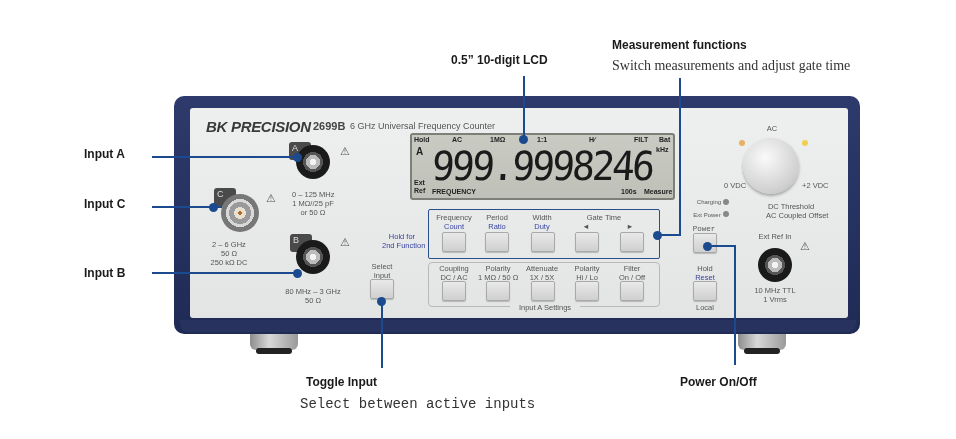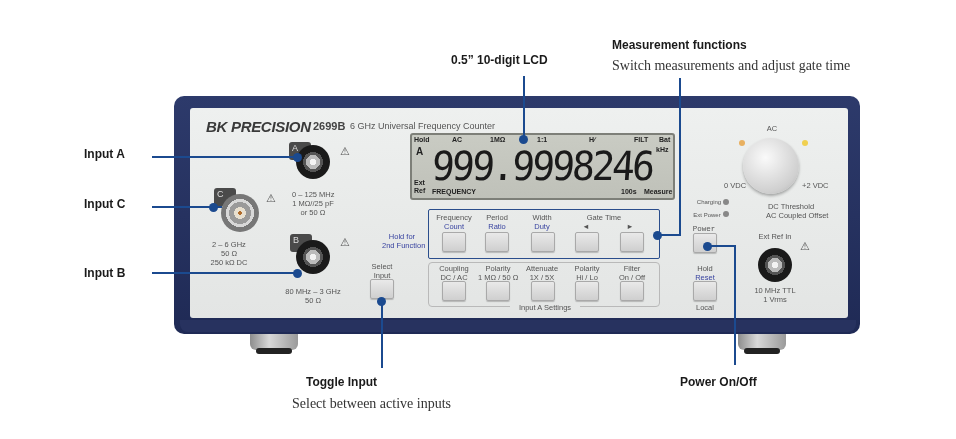--- a/index.html
+++ b/index.html
@@ -204,14 +204,14 @@
 <div class="line" style="left:734px;top:245px;width:2px;height:120px;"></div>
 <div class="dot" style="left:703px;top:242px;"></div>
 
 <div class="abs callout-title" style="left:84px;top:147px;">Input A</div>
 <div class="abs callout-title" style="left:84px;top:197px;">Input C</div>
 <div class="abs callout-title" style="left:84px;top:266px;">Input B</div>
 <div class="abs callout-title" style="left:451px;top:53px;">0.5” 10-digit LCD</div>
 <div class="abs callout-title" style="left:612px;top:38px;">Measurement functions</div>
 <div class="abs callout-sub" style="left:612px;top:58px;">Switch measurements and adjust gate time</div>
 <div class="abs callout-title" style="left:306px;top:375px;">Toggle Input</div>
-<div class="abs callout-sub" style="left:292px;top:396px;">Select between active inputs</div>
+<div class="abs callout-sub" style="left:300px;top:396px;font-family:Liberation Mono, monospace;">Select between active inputs</div>
 <div class="abs callout-title" style="left:680px;top:375px;">Power On/Off</div>
 
 </body></html>

